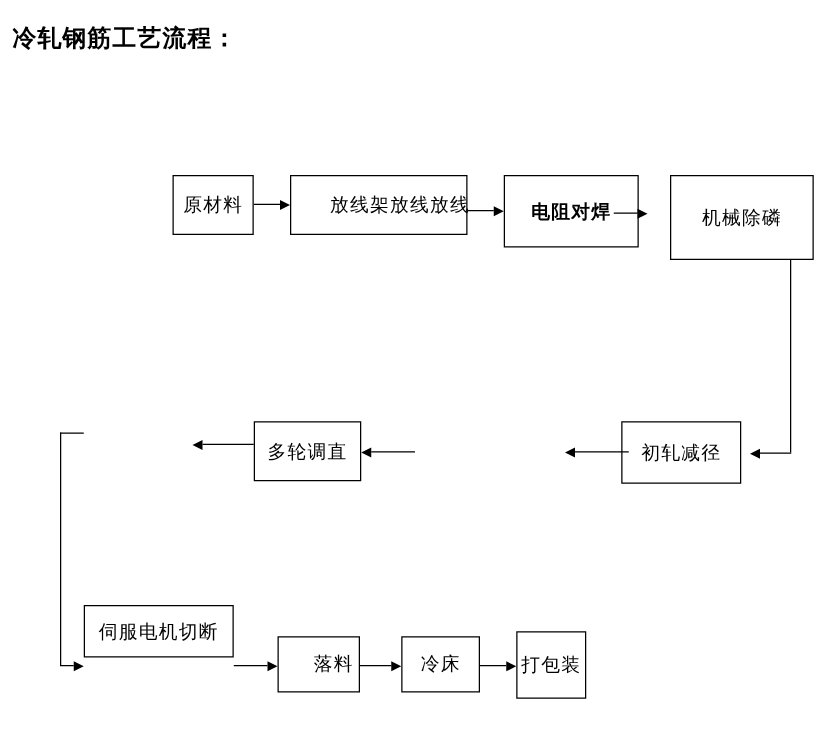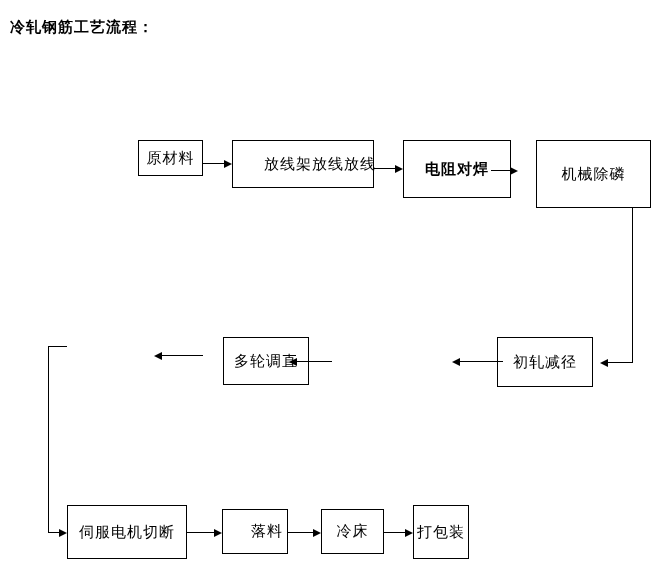--- a/index.html
+++ b/index.html
@@ -12,21 +12,21 @@
     width: 668px;
     height: 588px;
     background: #ffffff;
     font-family: "Liberation Sans", sans-serif;
     overflow: hidden;
   }
   #title {
     position: absolute;
     left: 10px;
     top: 18px;
-    font-size: 15px;
+    font-size: 19px;
     color: #000000;
     font-weight: bold;
     letter-spacing: 1px;
     white-space: nowrap;
   }
   .node {
     position: absolute;
     box-sizing: border-box;
     border: 1px solid #000000;
     background: #ffffff;
@@ -62,47 +62,47 @@
     border-right: 8px solid #000000;
   }
 </style>
 </head>
 <body>
 
 <div id="page">
 
   <div id="title">冷轧钢筋工艺流程：</div>
 
-  <div class="node" style="left:138px; top:140px; width:65px; height:36px;">
+  <div class="node" style="left:138px; top:140px; width:65px; height:48px;">
     <span>原材料</span>
   </div>
 
   <div class="node" style="left:232px; top:140px; width:142px; height:48px;padding-left:34px;">
     <span>放线架放线放线</span>
   </div>
 
   <div class="node" style="left:403px; top:140px; width:108px; height:58px;font-weight:bold;">
     <span>电阻对焊</span>
   </div>
 
   <div class="node" style="left:536px; top:140px; width:115px; height:68px;">
     <span>机械除磷</span>
   </div>
 
 
-  <div class="node" style="left:203px; top:337px; width:86px; height:48px;margin-left:20px;">
+  <div class="node" style="left:203px; top:337px; width:86px; height:48px;">
     <span>多轮调直</span>
   </div>
 
 
   <div class="node" style="left:497px; top:337px; width:96px; height:50px;">
     <span>初轧减径</span>
   </div>
 
-  <div class="node" style="left:67px; top:505px; width:120px; height:54px;">
+  <div class="node" style="left:67px; top:484px; width:120px; height:42px;">
     <span>伺服电机切断</span>
   </div>
 
   <div class="node" style="left:222px; top:509px; width:66px; height:45px;padding-left:24px;">
     <span>落料</span>
   </div>
 
   <div class="node" style="left:321px; top:509px; width:63px; height:45px;">
     <span>冷床</span>
   </div>

